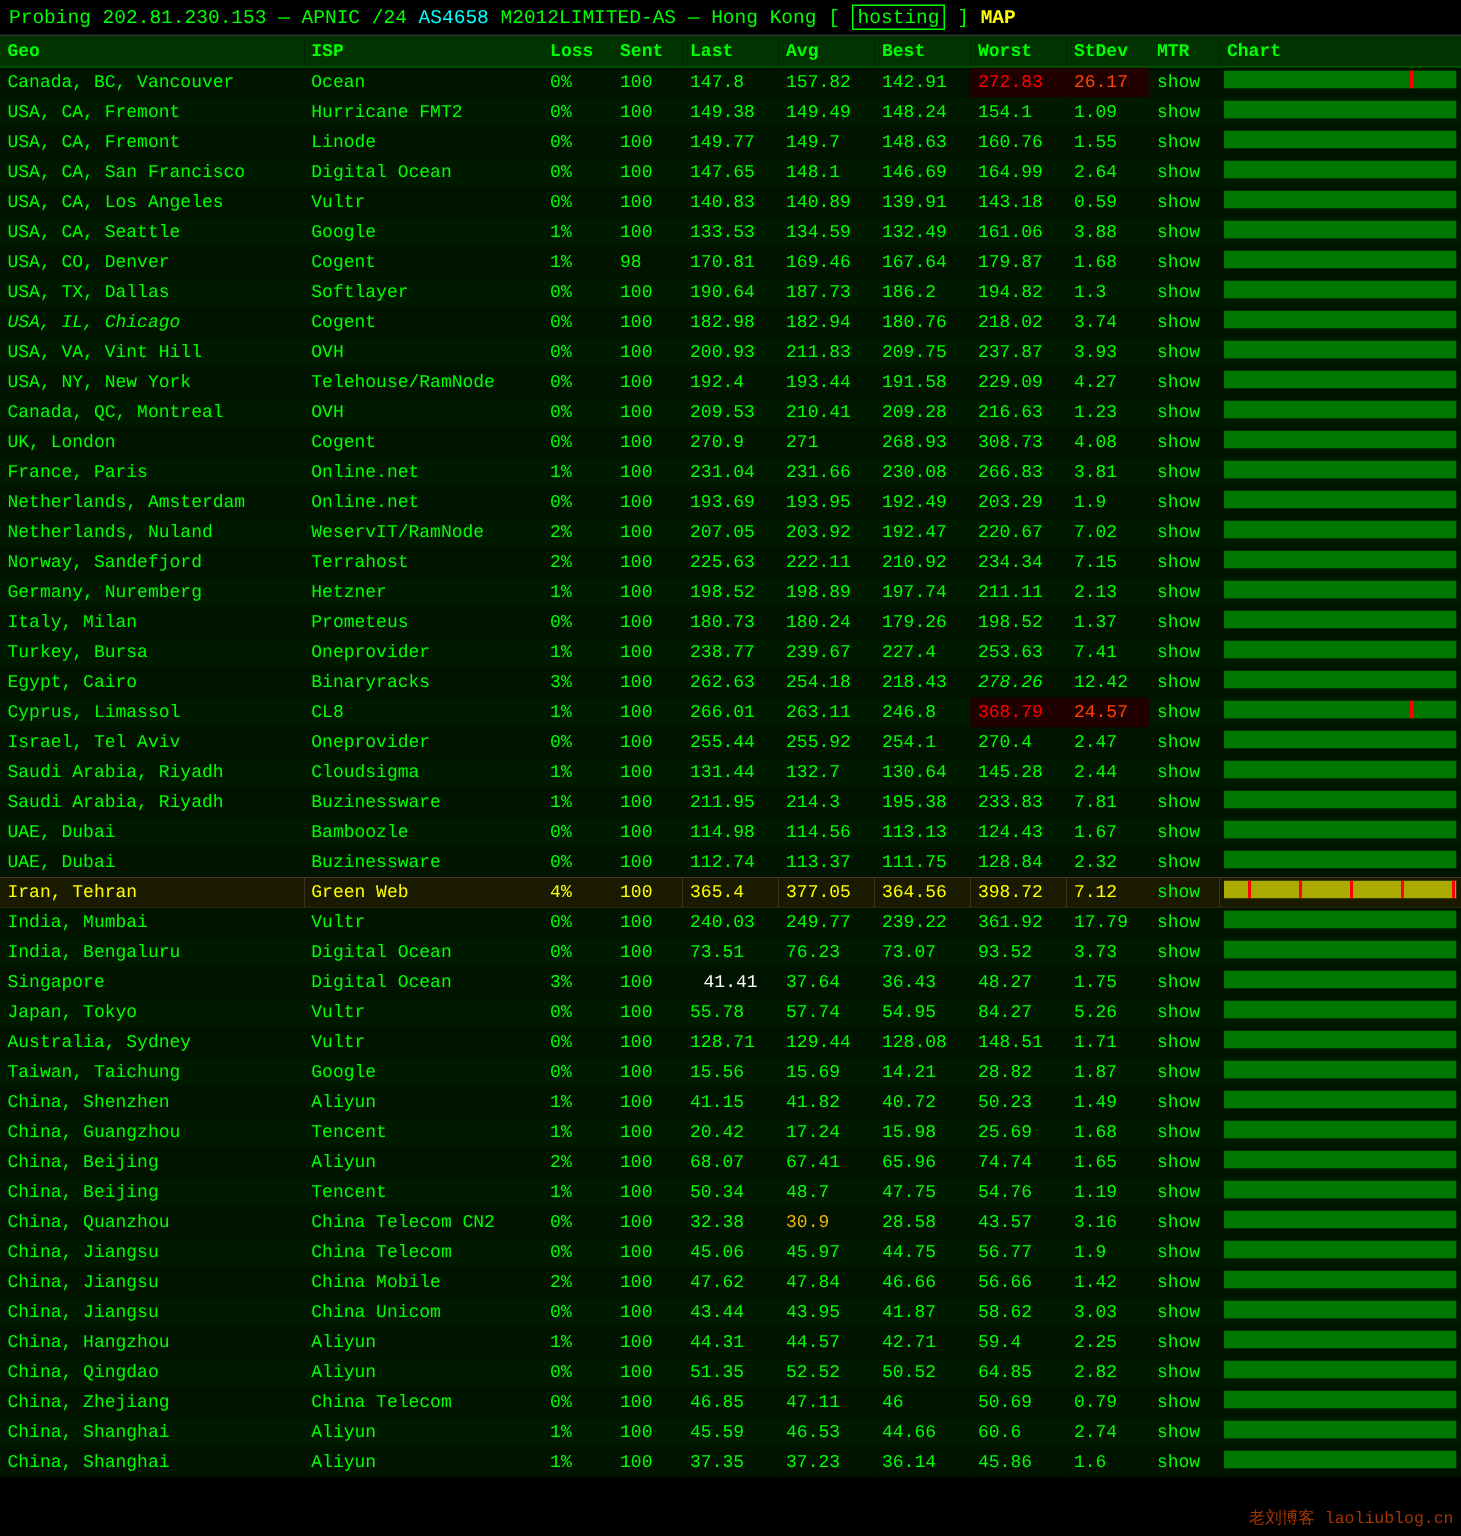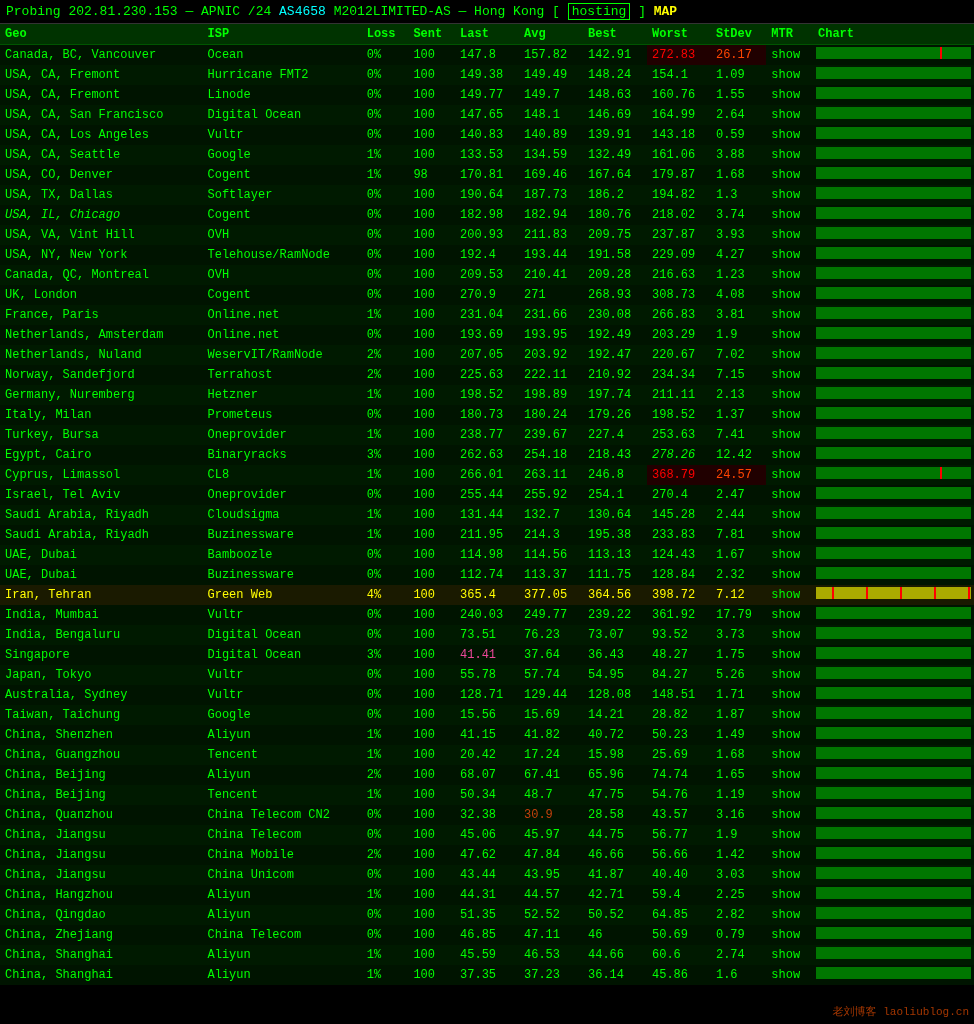--- a/index.html
+++ b/index.html
@@ -494,21 +494,21 @@
         <td style="color: rgb(0, 255, 0);">93.52</td>
         <td style="color: rgb(0, 255, 0);">3.73</td>
         <td class="show-link" style="color: rgb(0, 255, 0);">show</td>
         <td class="chart-cell"><div class="chart-container"><div style="width: 100%; height: 100%; background: rgb(0, 119, 0); position: absolute; left: 0px; top: 0px;"></div></div></td>
       </tr>
       <tr style="background: rgb(0, 20, 0);">
         <td class="geo" style="color: rgb(0, 255, 0);">Singapore</td>
         <td class="isp" style="color: rgb(0, 255, 0);">Digital Ocean</td>
         <td class="loss" style="color: rgb(0, 255, 0);">3%</td>
         <td class="sent" style="color: rgb(0, 255, 0);">100</td>
-        <td class="last" style="color: #ec4899;">41.41</td>
+        <td class="last" style="color: #ffffff; text-align: center;">41.41</td>
         <td class="avg" style="color: rgb(0, 255, 0);">37.64</td>
         <td class="best" style="color: rgb(0, 255, 0);">36.43</td>
         <td style="color: rgb(0, 255, 0);">48.27</td>
         <td style="color: rgb(0, 255, 0);">1.75</td>
         <td class="show-link" style="color: rgb(0, 255, 0);">show</td>
         <td class="chart-cell"><div class="chart-container"><div style="width: 100%; height: 100%; background: rgb(0, 119, 0); position: absolute; left: 0px; top: 0px;"></div></div></td>
       </tr>
       <tr style="background: rgb(0, 26, 0);">
         <td class="geo" style="color: rgb(0, 255, 0);">Japan, Tokyo</td>
         <td class="isp" style="color: rgb(0, 255, 0);">Vultr</td>
@@ -599,21 +599,21 @@
         <td style="color: rgb(0, 255, 0);">1.19</td>
         <td class="show-link" style="color: rgb(0, 255, 0);">show</td>
         <td class="chart-cell"><div class="chart-container"><div style="width: 100%; height: 100%; background: rgb(0, 119, 0); position: absolute; left: 0px; top: 0px;"></div></div></td>
       </tr>
       <tr style="background: rgb(0, 20, 0);">
         <td class="geo" style="color: rgb(0, 255, 0);">China, Quanzhou</td>
         <td class="isp" style="color: rgb(0, 255, 0);">China Telecom CN2</td>
         <td class="loss" style="color: rgb(0, 255, 0);">0%</td>
         <td class="sent" style="color: rgb(0, 255, 0);">100</td>
         <td class="last" style="color: rgb(0, 255, 0);">32.38</td>
-        <td class="avg" style="color: #c2410c;">30.9</td>
+        <td class="avg" style="color: #eab308;">30.9</td>
         <td class="best" style="color: rgb(0, 255, 0);">28.58</td>
         <td style="color: rgb(0, 255, 0);">43.57</td>
         <td style="color: rgb(0, 255, 0);">3.16</td>
         <td class="show-link" style="color: rgb(0, 255, 0);">show</td>
         <td class="chart-cell"><div class="chart-container"><div style="width: 100%; height: 100%; background: rgb(0, 119, 0); position: absolute; left: 0px; top: 0px;"></div></div></td>
       </tr>
       <tr style="background: rgb(0, 26, 0);">
         <td class="geo" style="color: rgb(0, 255, 0);">China, Jiangsu</td>
         <td class="isp" style="color: rgb(0, 255, 0);">China Telecom</td>
         <td class="loss" style="color: rgb(0, 255, 0);">0%</td>
@@ -640,21 +640,21 @@
         <td class="chart-cell"><div class="chart-container"><div style="width: 100%; height: 100%; background: rgb(0, 119, 0); position: absolute; left: 0px; top: 0px;"></div></div></td>
       </tr>
       <tr style="background: rgb(0, 26, 0);">
         <td class="geo" style="color: rgb(0, 255, 0);">China, Jiangsu</td>
         <td class="isp" style="color: rgb(0, 255, 0);">China Unicom</td>
         <td class="loss" style="color: rgb(0, 255, 0);">0%</td>
         <td class="sent" style="color: rgb(0, 255, 0);">100</td>
         <td class="last" style="color: rgb(0, 255, 0);">43.44</td>
         <td class="avg" style="color: rgb(0, 255, 0);">43.95</td>
         <td class="best" style="color: rgb(0, 255, 0);">41.87</td>
-        <td style="color: rgb(0, 255, 0);">40.40</td>
+        <td style="color: rgb(0, 255, 0);">58.62</td>
         <td style="color: rgb(0, 255, 0);">3.03</td>
         <td class="show-link" style="color: rgb(0, 255, 0);">show</td>
         <td class="chart-cell"><div class="chart-container"><div style="width: 100%; height: 100%; background: rgb(0, 119, 0); position: absolute; left: 0px; top: 0px;"></div></div></td>
       </tr>
       <tr style="background: rgb(0, 20, 0);">
         <td class="geo" style="color: rgb(0, 255, 0);">China, Hangzhou</td>
         <td class="isp" style="color: rgb(0, 255, 0);">Aliyun</td>
         <td class="loss" style="color: rgb(0, 255, 0);">1%</td>
         <td class="sent" style="color: rgb(0, 255, 0);">100</td>
         <td class="last" style="color: rgb(0, 255, 0);">44.31</td>

